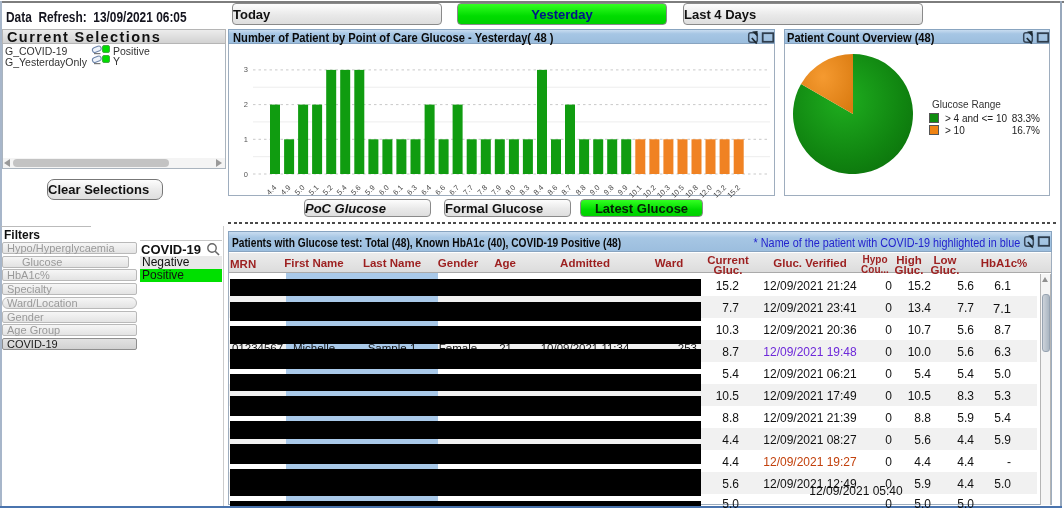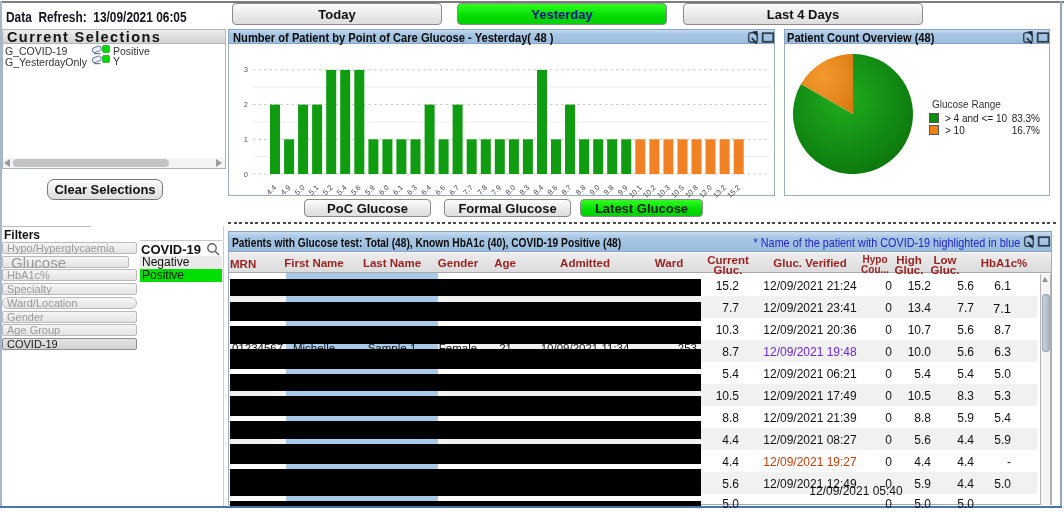--- a/index.html
+++ b/index.html
@@ -1,17 +1,17 @@
 <!DOCTYPE html>
 <html><head><meta charset="utf-8"><style>
 *{margin:0;padding:0;box-sizing:border-box;}
 html,body{width:1064px;height:512px;background:#fff;font-family:"Liberation Sans",sans-serif;overflow:hidden;}
 .abs{position:absolute;}
 .cap{background:linear-gradient(#c8dcf0,#a6c6e4 30%,#9cbede);border:1px solid #88a4c0;}
-.btn{background:linear-gradient(#fdfdfd,#e9e9e9 55%,#dedede);border:1px solid #8a8a8a;border-radius:4px;text-align:center;font-weight:bold;color:#111;}
+.btn{background:linear-gradient(#fdfdfd,#e9e9e9 55%,#dedede);border:1px solid #8a8a8a;border-radius:4px;font-weight:bold;color:#111;}
 .gbtn{background:linear-gradient(#33ff22,#00dc00 60%,#00d000);border:1px solid #8a8a8a;border-radius:4px;text-align:center;font-weight:bold;}
 </style></head><body>
 <div class="abs" style="left:0;top:1px;width:1064px;height:2px;background:#7d7d7d;"></div>
 <div class="abs" style="left:0;top:1px;width:2px;height:506px;background:#a7b6ca;"></div>
 <div class="abs" style="left:1060px;top:1px;width:2px;height:506px;background:#98a8bc;"></div>
 <div class="abs" style="left:0;top:506px;width:1062px;height:2px;background:#4a74ae;"></div>
 <div class="abs" style="left:6px;top:9px;font-size:14px;font-weight:bold;color:#14141e;transform:scaleX(0.85);transform-origin:0 0;white-space:nowrap;">Data&nbsp; Refresh:&nbsp; 13/09/2021 06:05</div>
 <div class="abs btn" style="left:232px;top:3px;width:210px;height:22px;font-size:13px;line-height:21px;">Today</div>
 <div class="abs gbtn" style="left:457px;top:3px;width:210px;height:22px;font-size:13px;line-height:21px;color:#001489;">Yesterday</div>
 <div class="abs btn" style="left:683px;top:3px;width:240px;height:22px;font-size:13px;line-height:21px;">Last 4 Days</div>
@@ -36,21 +36,21 @@
 <div class="abs" style="left:102px;top:55px;width:8px;height:8px;background:#00dd00;border:1px solid #4a4;border-radius:2px;"></div>
 <div class="abs" style="left:113px;top:55px;font-size:10.5px;color:#333;">Y</div>
 <div class="abs" style="left:3px;top:158px;width:222px;height:10px;background:#f4f4f4;"></div>
 <div class="abs" style="left:13px;top:159px;width:156px;height:8px;background:#c3c3c3;border-radius:4px;"></div>
 <div class="abs" style="left:4px;top:159px;width:0;height:0;border-top:4px solid transparent;border-bottom:4px solid transparent;border-right:6px solid #9a9a9a;"></div>
 <div class="abs" style="left:216px;top:159px;width:0;height:0;border-top:4px solid transparent;border-bottom:4px solid transparent;border-left:6px solid #9a9a9a;"></div>
 <div class="abs btn" style="left:47px;top:179px;width:116px;height:21px;font-size:13px;line-height:20px;border-radius:7px;border-color:#777;">Clear Selections</div>
 <div class="abs" style="left:1px;top:226px;width:90px;height:1px;background:#bbb;"></div>
 <div class="abs" style="left:4px;top:228px;font-size:12px;font-weight:bold;color:#111;">Filters</div>
 <div class="abs" style="left:2px;top:242.0px;width:135px;height:12px;background:linear-gradient(#f6f6f6,#e3e3e3);border:1px solid #b9b9b9;border-radius:2px;font-size:11px;color:#9a9a9a;padding-left:4px;line-height:11px;">Hypo/Hyperglycaemia</div>
-<div class="abs" style="left:2px;top:255.7px;width:127px;height:12px;background:linear-gradient(#f6f6f6,#e3e3e3);border:1px solid #b9b9b9;border-radius:2px;font-size:15px;color:#9a9a9a;padding-left:8px;line-height:11px;">Glucose</div>
+<div class="abs" style="left:2px;top:255.7px;width:127px;height:12px;background:linear-gradient(#f6f6f6,#e3e3e3);border:1px solid #b9b9b9;border-radius:2px;font-size:11px;color:#9a9a9a;padding-left:19px;line-height:11px;">Glucose</div>
 <div class="abs" style="left:2px;top:269.4px;width:135px;height:12px;background:linear-gradient(#f6f6f6,#e3e3e3);border:1px solid #b9b9b9;border-radius:2px;font-size:11px;color:#9a9a9a;padding-left:4px;line-height:11px;">HbA1c%</div>
 <div class="abs" style="left:2px;top:283.1px;width:135px;height:12px;background:linear-gradient(#f6f6f6,#e3e3e3);border:1px solid #b9b9b9;border-radius:2px;font-size:11px;color:#9a9a9a;padding-left:4px;line-height:11px;">Specialty</div>
 <div class="abs" style="left:2px;top:296.8px;width:135px;height:12px;background:linear-gradient(#f6f6f6,#e3e3e3);border:1px solid #b9b9b9;border-radius:6px;font-size:11px;color:#9a9a9a;padding-left:4px;line-height:11px;">Ward/Location</div>
 <div class="abs" style="left:2px;top:310.5px;width:135px;height:12px;background:linear-gradient(#f6f6f6,#e3e3e3);border:1px solid #b9b9b9;border-radius:2px;font-size:11px;color:#9a9a9a;padding-left:4px;line-height:11px;">Gender</div>
 <div class="abs" style="left:2px;top:324.2px;width:135px;height:12px;background:linear-gradient(#f6f6f6,#e3e3e3);border:1px solid #b9b9b9;border-radius:2px;font-size:11px;color:#9a9a9a;padding-left:4px;line-height:11px;">Age Group</div>
 <div class="abs" style="left:2px;top:337.9px;width:135px;height:12px;background:linear-gradient(#e2e2e2,#d2d2d2);border:1px solid #8f8f8f;border-radius:2px;font-size:11px;color:#1a1a1a;padding-left:4px;line-height:11px;">COVID-19</div>
 <div class="abs" style="left:223px;top:226px;width:1px;height:280px;background:#ccc;"></div>
 <div class="abs" style="left:140px;top:240px;width:82px;height:1px;background:#c8c8c8;"></div>
 <div class="abs" style="left:141px;top:242px;font-size:13px;font-weight:bold;color:#111;">COVID-19</div>
 <svg class="abs" style="left:206px;top:242px;" width="14" height="14" viewBox="0 0 14 14">
@@ -173,21 +173,21 @@
     <path d="M853.0 114.0 L853.0 54.0 A60.0 60.0 0 1 1 801.04 84.00 Z" fill="url(#gg)"></path>
     <path d="M853.0 114.0 L801.04 84.00 A60.0 60.0 0 0 1 853.0 54.0 Z" fill="url(#og)"></path>
   </svg>
 <div class="abs" style="left:932px;top:99px;font-size:10px;color:#333;">Glucose Range</div>
 <div class="abs" style="left:929px;top:113px;width:10px;height:10px;background:#0e8c0e;border:1px solid #555;"></div>
 <div class="abs" style="left:945px;top:113px;font-size:10px;color:#222;">&gt; 4 and &lt;= 10</div>
 <div class="abs" style="left:1040px;top:113px;font-size:10px;color:#222;transform:translateX(-100%);">83.3%</div>
 <div class="abs" style="left:929px;top:125px;width:10px;height:10px;background:#ef8312;border:1px solid #555;"></div>
 <div class="abs" style="left:945px;top:125px;font-size:10px;color:#222;">&gt; 10</div>
 <div class="abs" style="left:1040px;top:125px;font-size:10px;color:#222;transform:translateX(-100%);">16.7%</div>
-<div class="abs btn" style="left:304px;top:199px;width:127px;height:18px;font-size:13px;line-height:17px;">PoC Glucose</div>
+<div class="abs btn" style="left:304px;top:199px;width:127px;height:18px;font-size:13px;line-height:17px;font-style:italic;">PoC Glucose</div>
 <div class="abs btn" style="left:444px;top:199px;width:127px;height:18px;font-size:13px;line-height:17px;">Formal Glucose</div>
 <div class="abs gbtn" style="left:580px;top:199px;width:123px;height:18px;font-size:13px;line-height:17px;color:#052005;">Latest Glucose</div>
 <div class="abs" style="left:228px;top:221.5px;width:828px;height:2px;background:repeating-linear-gradient(90deg,#4a4a4a 0,#4a4a4a 3px,transparent 3px,transparent 5.5px);"></div>
 <div class="abs" style="left:228px;top:231px;width:824px;height:274px;background:#fff;border:1px solid #9eadbe;"></div>
 <div class="abs cap" style="left:228px;top:231px;width:824px;height:21px;"></div>
 <div class="abs" style="left:232px;top:236px;font-size:12px;font-weight:bold;color:#0a0a0a;transform:scaleX(0.85);transform-origin:0 0;white-space:nowrap;">Patients with Glucose test: Total (48), Known HbA1c (40), COVID-19 Positive (48)</div>
 <div class="abs" style="right:44px;top:236px;font-size:12px;color:#2323cd;transform:scaleX(0.9);transform-origin:100% 50%;white-space:nowrap;">* Name of the patient with COVID-19 highlighted in blue</div>
 <svg class="abs" style="left:1023px;top:234px;" width="27" height="14" viewBox="0 0 27 14">
 <rect x="1.7" y="2.7" width="8.6" height="9.6" rx="2.2" fill="none" stroke="#38485a" stroke-width="1.5"></rect>
 <path d="M5.2 1.6 L10.6 1.0 L10.2 6.4 Z" fill="#1c2830"></path>

